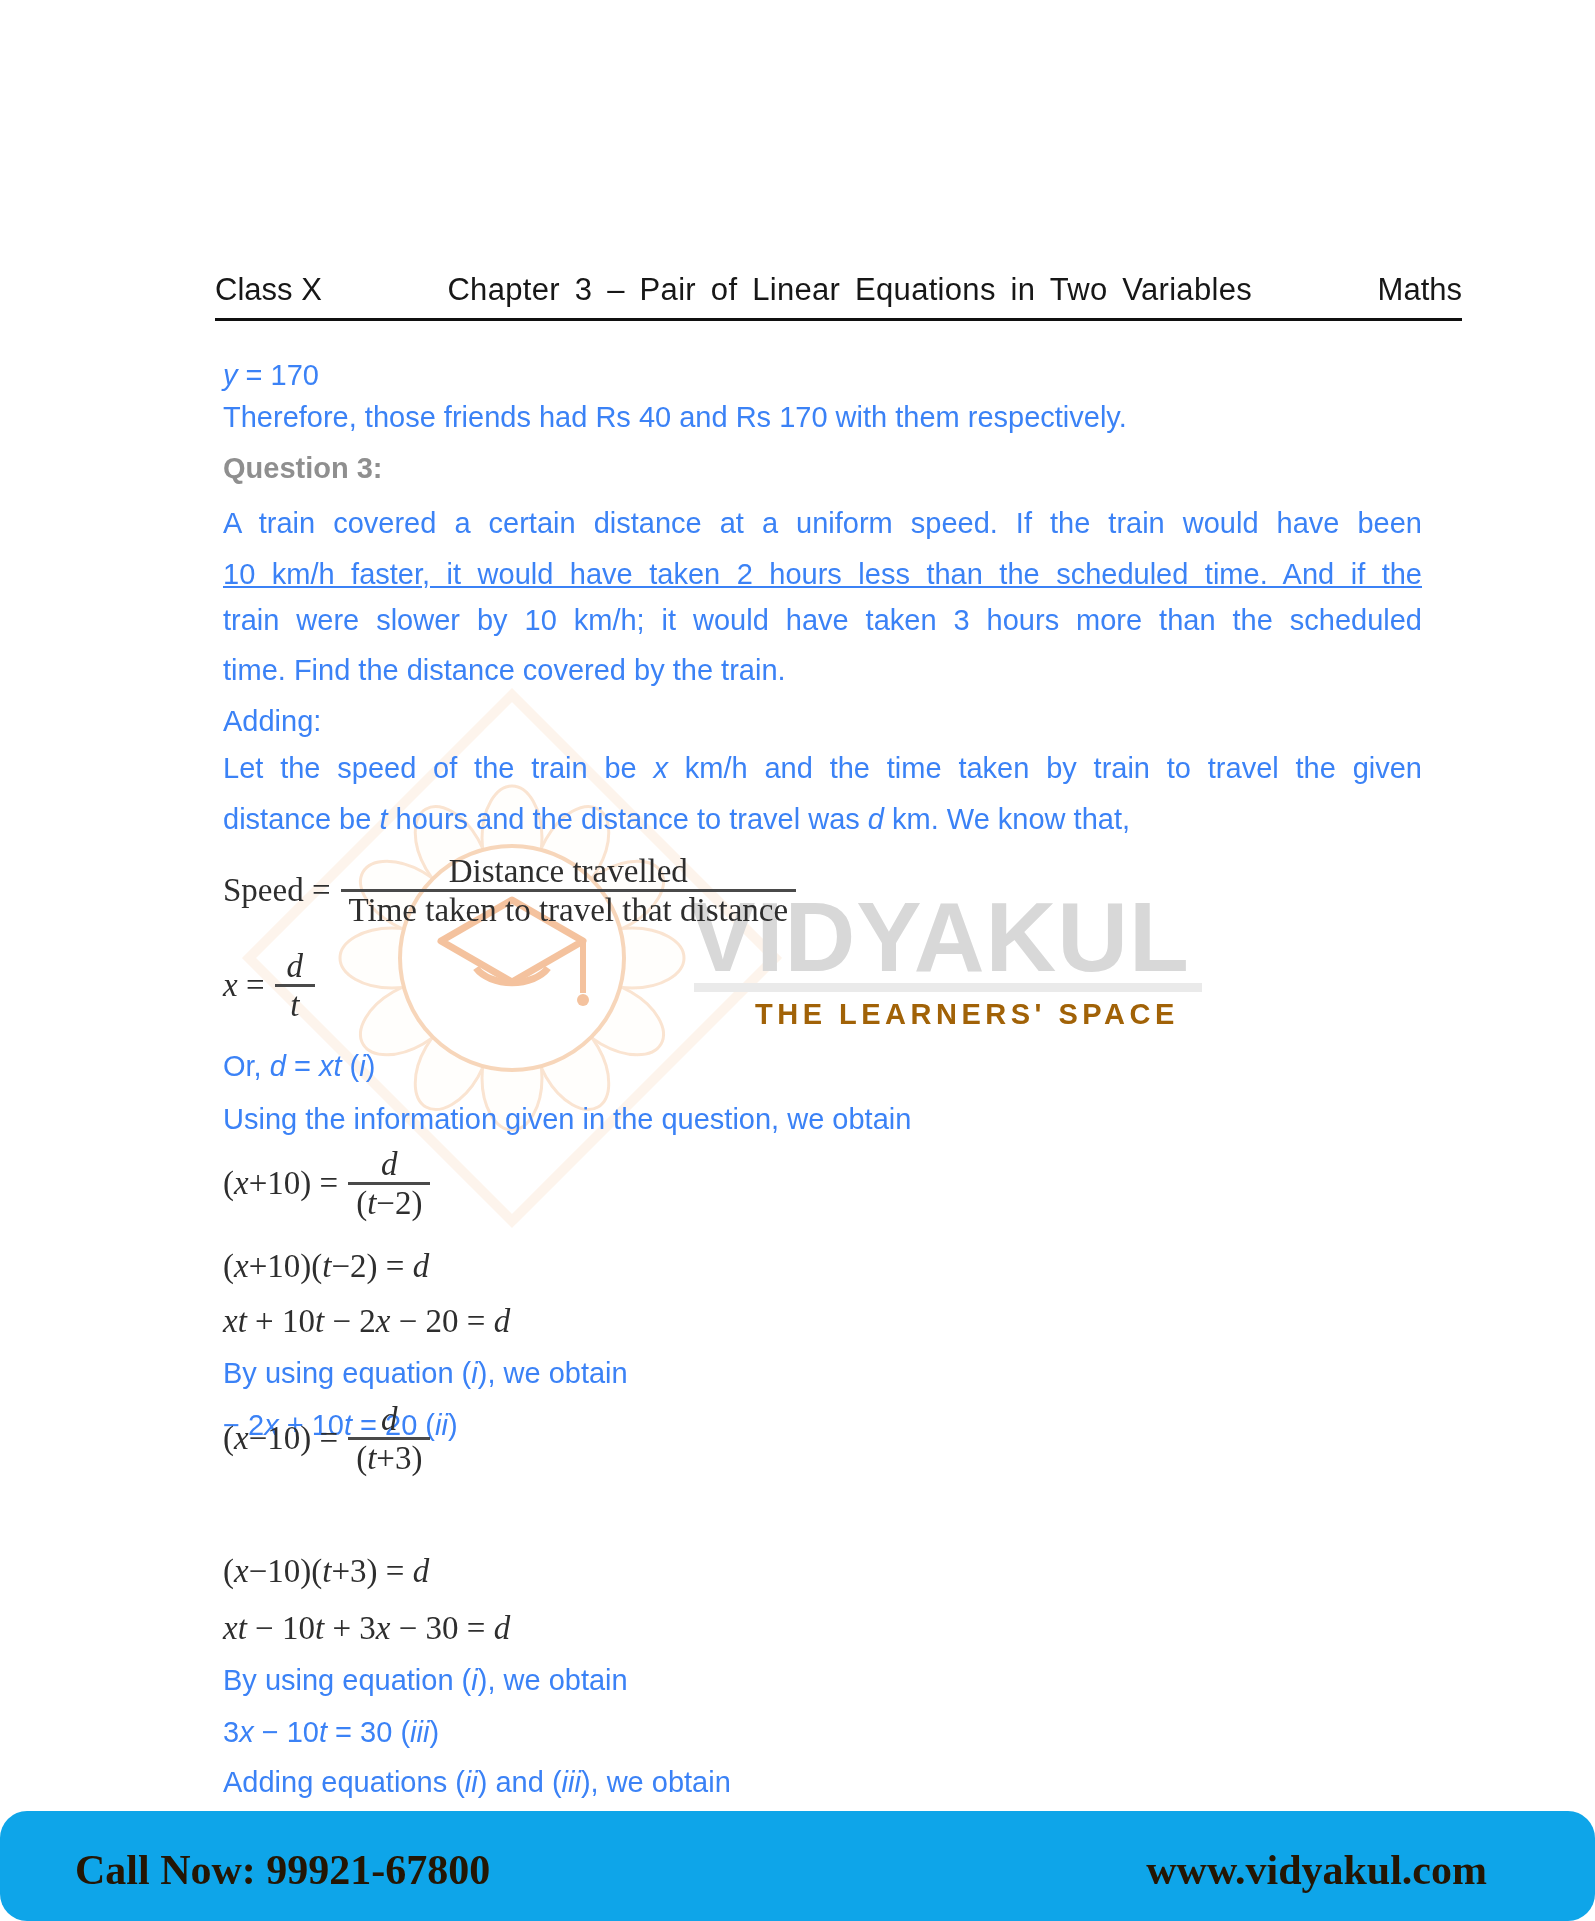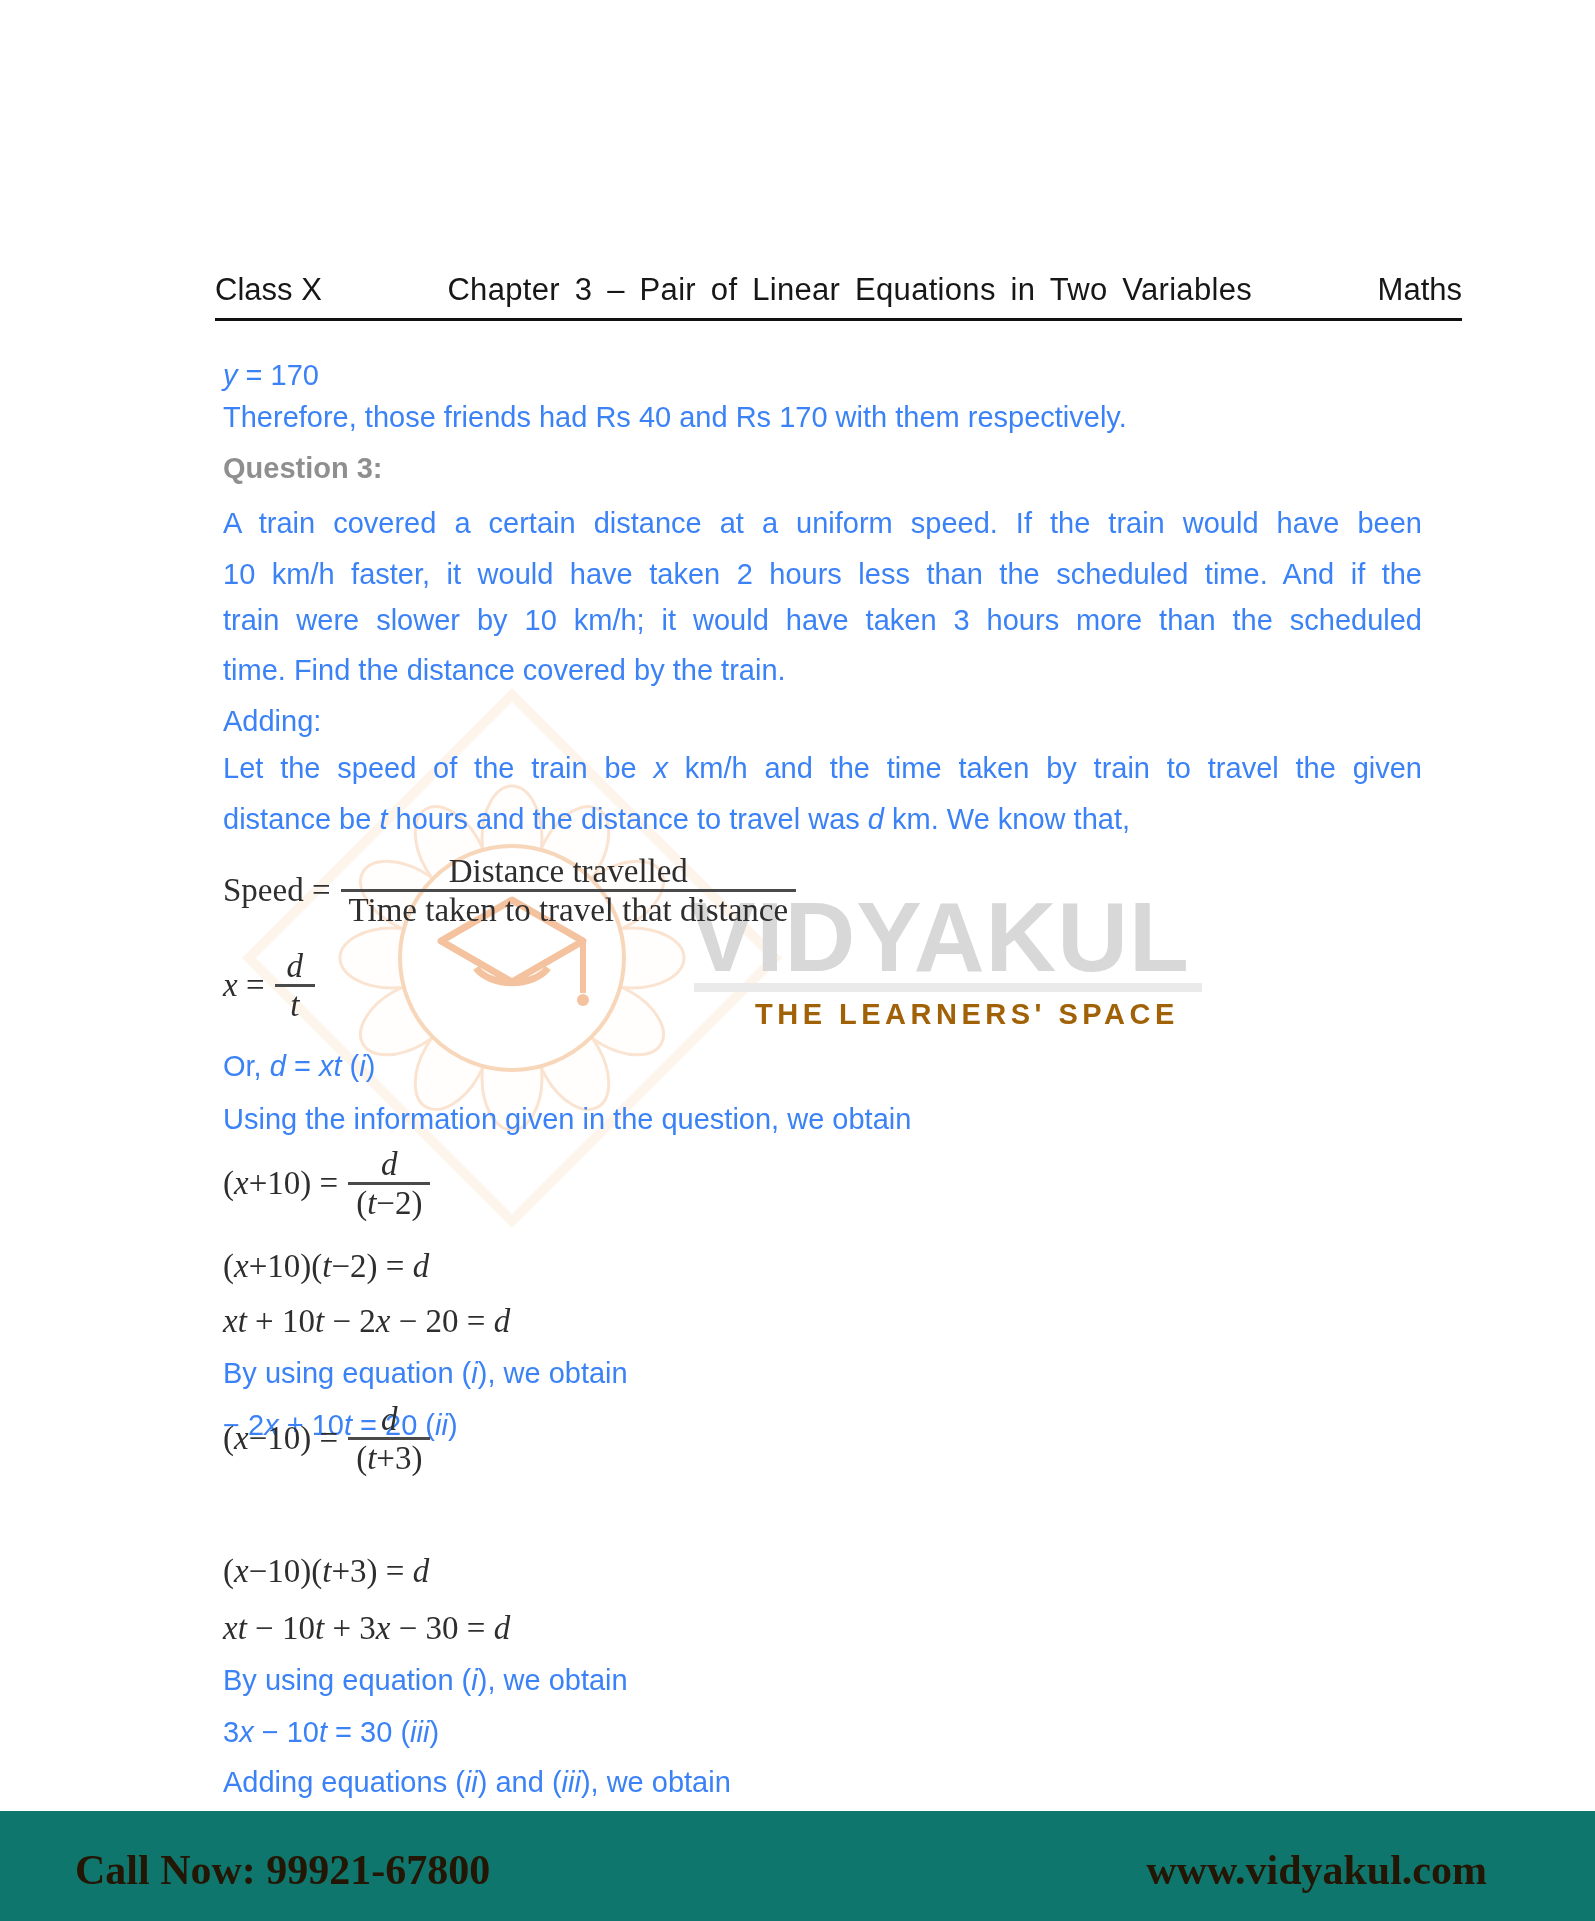--- a/index.html
+++ b/index.html
@@ -74,21 +74,21 @@
     <span class="hcenter">Chapter 3 – Pair of Linear Equations in Two Variables</span>
     <span class="hright">Maths</span>
   </div>
   <div id="header-rule"></div>
 
   <div id="content">
       <div class="line style-body" style="top: 357px;"><i>y</i><span> = 170</span></div>
       <div class="line style-body" style="top: 399px;"><span>Therefore, those friends had Rs 40 and Rs 170 with them respectively.</span></div>
       <div class="line style-question" style="top: 450px;"><span>Question 3:</span></div>
       <div class="line style-body justify" style="top: 505px;"><span>A train covered a certain distance at a uniform speed. If the train would have been</span></div>
-      <div class="line style-body justify" style="top: 556px;"><span>10 km/h faster, it would have taken 2 hours less than the scheduled time. And if the</span></div>
+      <div class="line style-body justify" style="top: 556px; text-decoration: underline;"><span>10 km/h faster, it would have taken 2 hours less than the scheduled time. And if the</span></div>
       <div class="line style-body justify" style="top: 602px;"><span>train were slower by 10 km/h; it would have taken 3 hours more than the scheduled</span></div>
       <div class="line style-body" style="top: 652px;"><span>time. Find the distance covered by the train.</span></div>
       <div class="line style-body" style="top: 703px;"><span>Adding:</span></div>
       <div class="line style-body justify" style="top: 750px;"><span>Let the speed of the train be </span><i>x</i><span> km/h and the time taken by train to travel the given</span></div>
       <div class="line style-body" style="top: 801px;"><span>distance be </span><i>t</i><span> hours and the distance to travel was </span><i>d</i><span> km. We know that,</span></div>
       <div class="fracline" style="top: 853px;">
         <span class="pre"><span>Speed = </span></span>
         <span class="frac">
           <span class="num"><span>Distance travelled</span></span>
           <span class="fbar"></span>
@@ -125,18 +125,18 @@
           <span class="den"><span>(</span><i>t</i><span>+3)</span></span>
         </span>
       </div>
       <div class="line style-mathserif" style="top: 1553px;"><span>(</span><i>x</i><span>−10)(</span><i>t</i><span>+3) = </span><i>d</i></div>
       <div class="line style-mathserif" style="top: 1610px;"><i>xt</i><span> − 10</span><i>t</i><span> + 3</span><i>x</i><span> − 30 = </span><i>d</i></div>
       <div class="line style-body" style="top: 1662px;"><span>By using equation (</span><i>i</i><span>), we obtain</span></div>
       <div class="line style-body" style="top: 1714px;"><span>3</span><i>x</i><span> − 10</span><i>t</i><span> = 30 (</span><i>iii</i><span>)</span></div>
       <div class="line style-body" style="top: 1764px;"><span>Adding equations (</span><i>ii</i><span>) and (</span><i>iii</i><span>), we obtain</span></div>
     </div>
 
-  <div id="footer" style="background: #0f766e;">
+  <div id="footer" style="background: #0ea5e9; border-radius: 27px;">
     <span>Call Now: 99921-67800</span>
     <span>www.vidyakul.com</span>
   </div>
 
 </div>
 
 </body></html>

